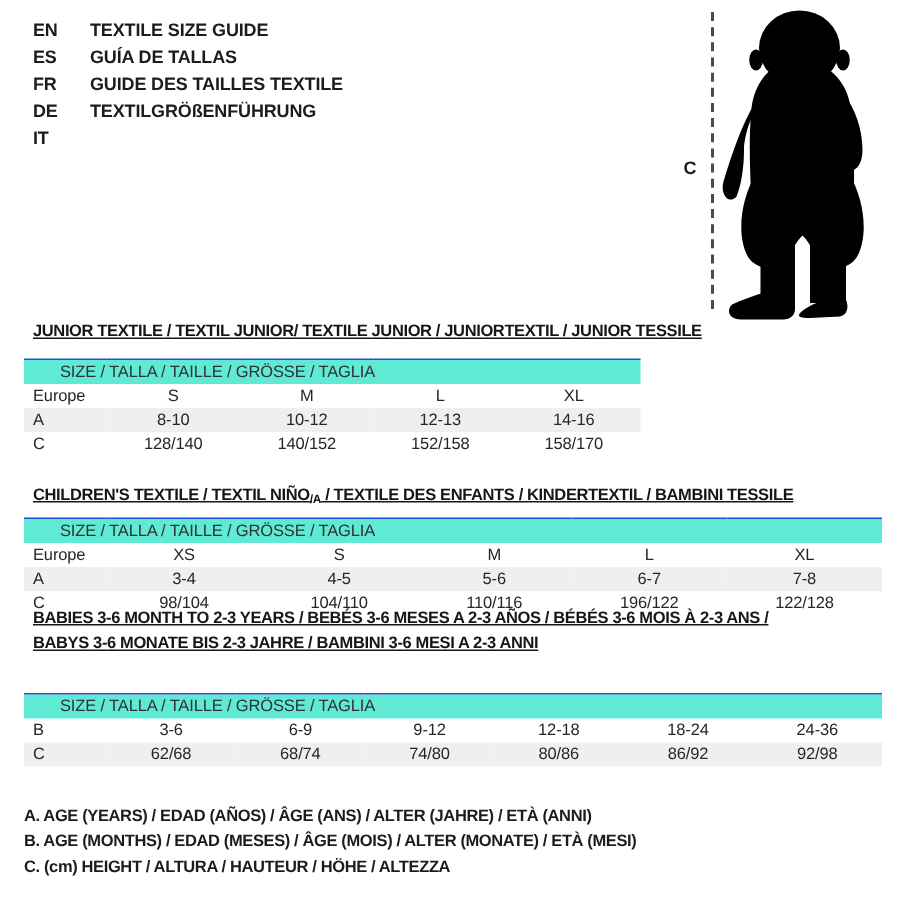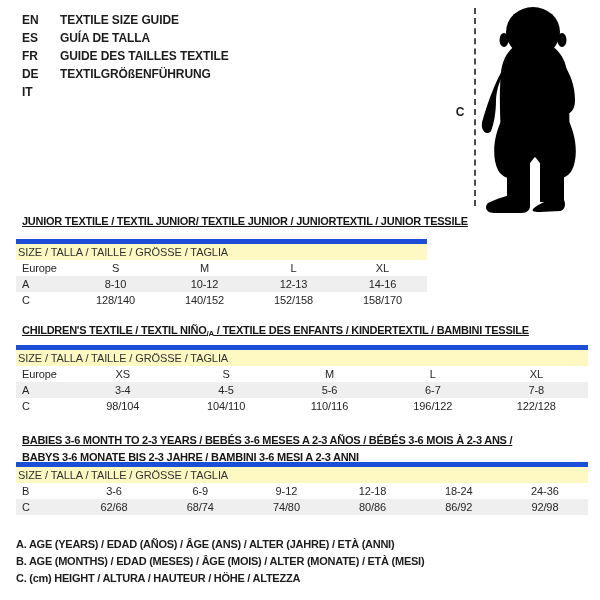--- a/index.html
+++ b/index.html
@@ -19,45 +19,45 @@
 
   
   .tbl-title{position:absolute;left:22px;font-size:11px;font-weight:bold;letter-spacing:-0.25px;white-space:nowrap;color:#161616;text-decoration:underline;}
   .tbl-title .subz{font-size:8px;vertical-align:-2px;}
   .tbl-title-2line{line-height:17px;}
 
   
   table.size-table{position:absolute;left:16px;border-collapse:collapse;table-layout:fixed;}
   table.size-table td{font-size:11px;height:16px;padding:0;vertical-align:middle;text-align:center;color:#262626;letter-spacing:-0.1px;}
   table.size-table td.lbl{text-align:left;padding-left:6px;}
-  table.size-table tr.bar td{background:#fef9c3;text-align:left;padding-left:2px;color:#313131;border-top:5px solid #1d4ed8;}
+  table.size-table tr.bar td{background:#5eead4;text-align:left;padding-left:24px;color:#313131;border-top:1px solid #1d4ed8;}
   table.size-table tr.alt td{background:#efefef;}
   #table-junior{top:239px;width:411px;}
   #table-children{top:345px;width:572px;}
   #table-babies{top:462px;width:572px;}
   #title-junior{top:215px;}
   #title-children{top:324px;}
-  #title-babies{top:432px;}
+  #title-babies{top:404px;}
 
   
   .footnotes{position:absolute;left:16px;top:536px;font-size:11px;font-weight:bold;line-height:17px;letter-spacing:-0.25px;}
 </style>
 </head>
 <body>
 
 <div class="canvas">
 
   <div class="lang-block">
     <div class="lang-row">
       <span class="lang-code">EN</span>
       <span class="lang-title">TEXTILE SIZE GUIDE</span>
     </div>
     <div class="lang-row">
       <span class="lang-code">ES</span>
-      <span class="lang-title">GUÍA DE TALLA</span>
+      <span class="lang-title">GUÍA DE TALLAS</span>
     </div>
     <div class="lang-row">
       <span class="lang-code">FR</span>
       <span class="lang-title">GUIDE DES TAILLES TEXTILE</span>
     </div>
     <div class="lang-row">
       <span class="lang-code">DE</span>
       <span class="lang-title">TEXTILGRÖßENFÜHRUNG</span>
     </div>
     <div class="lang-row">

